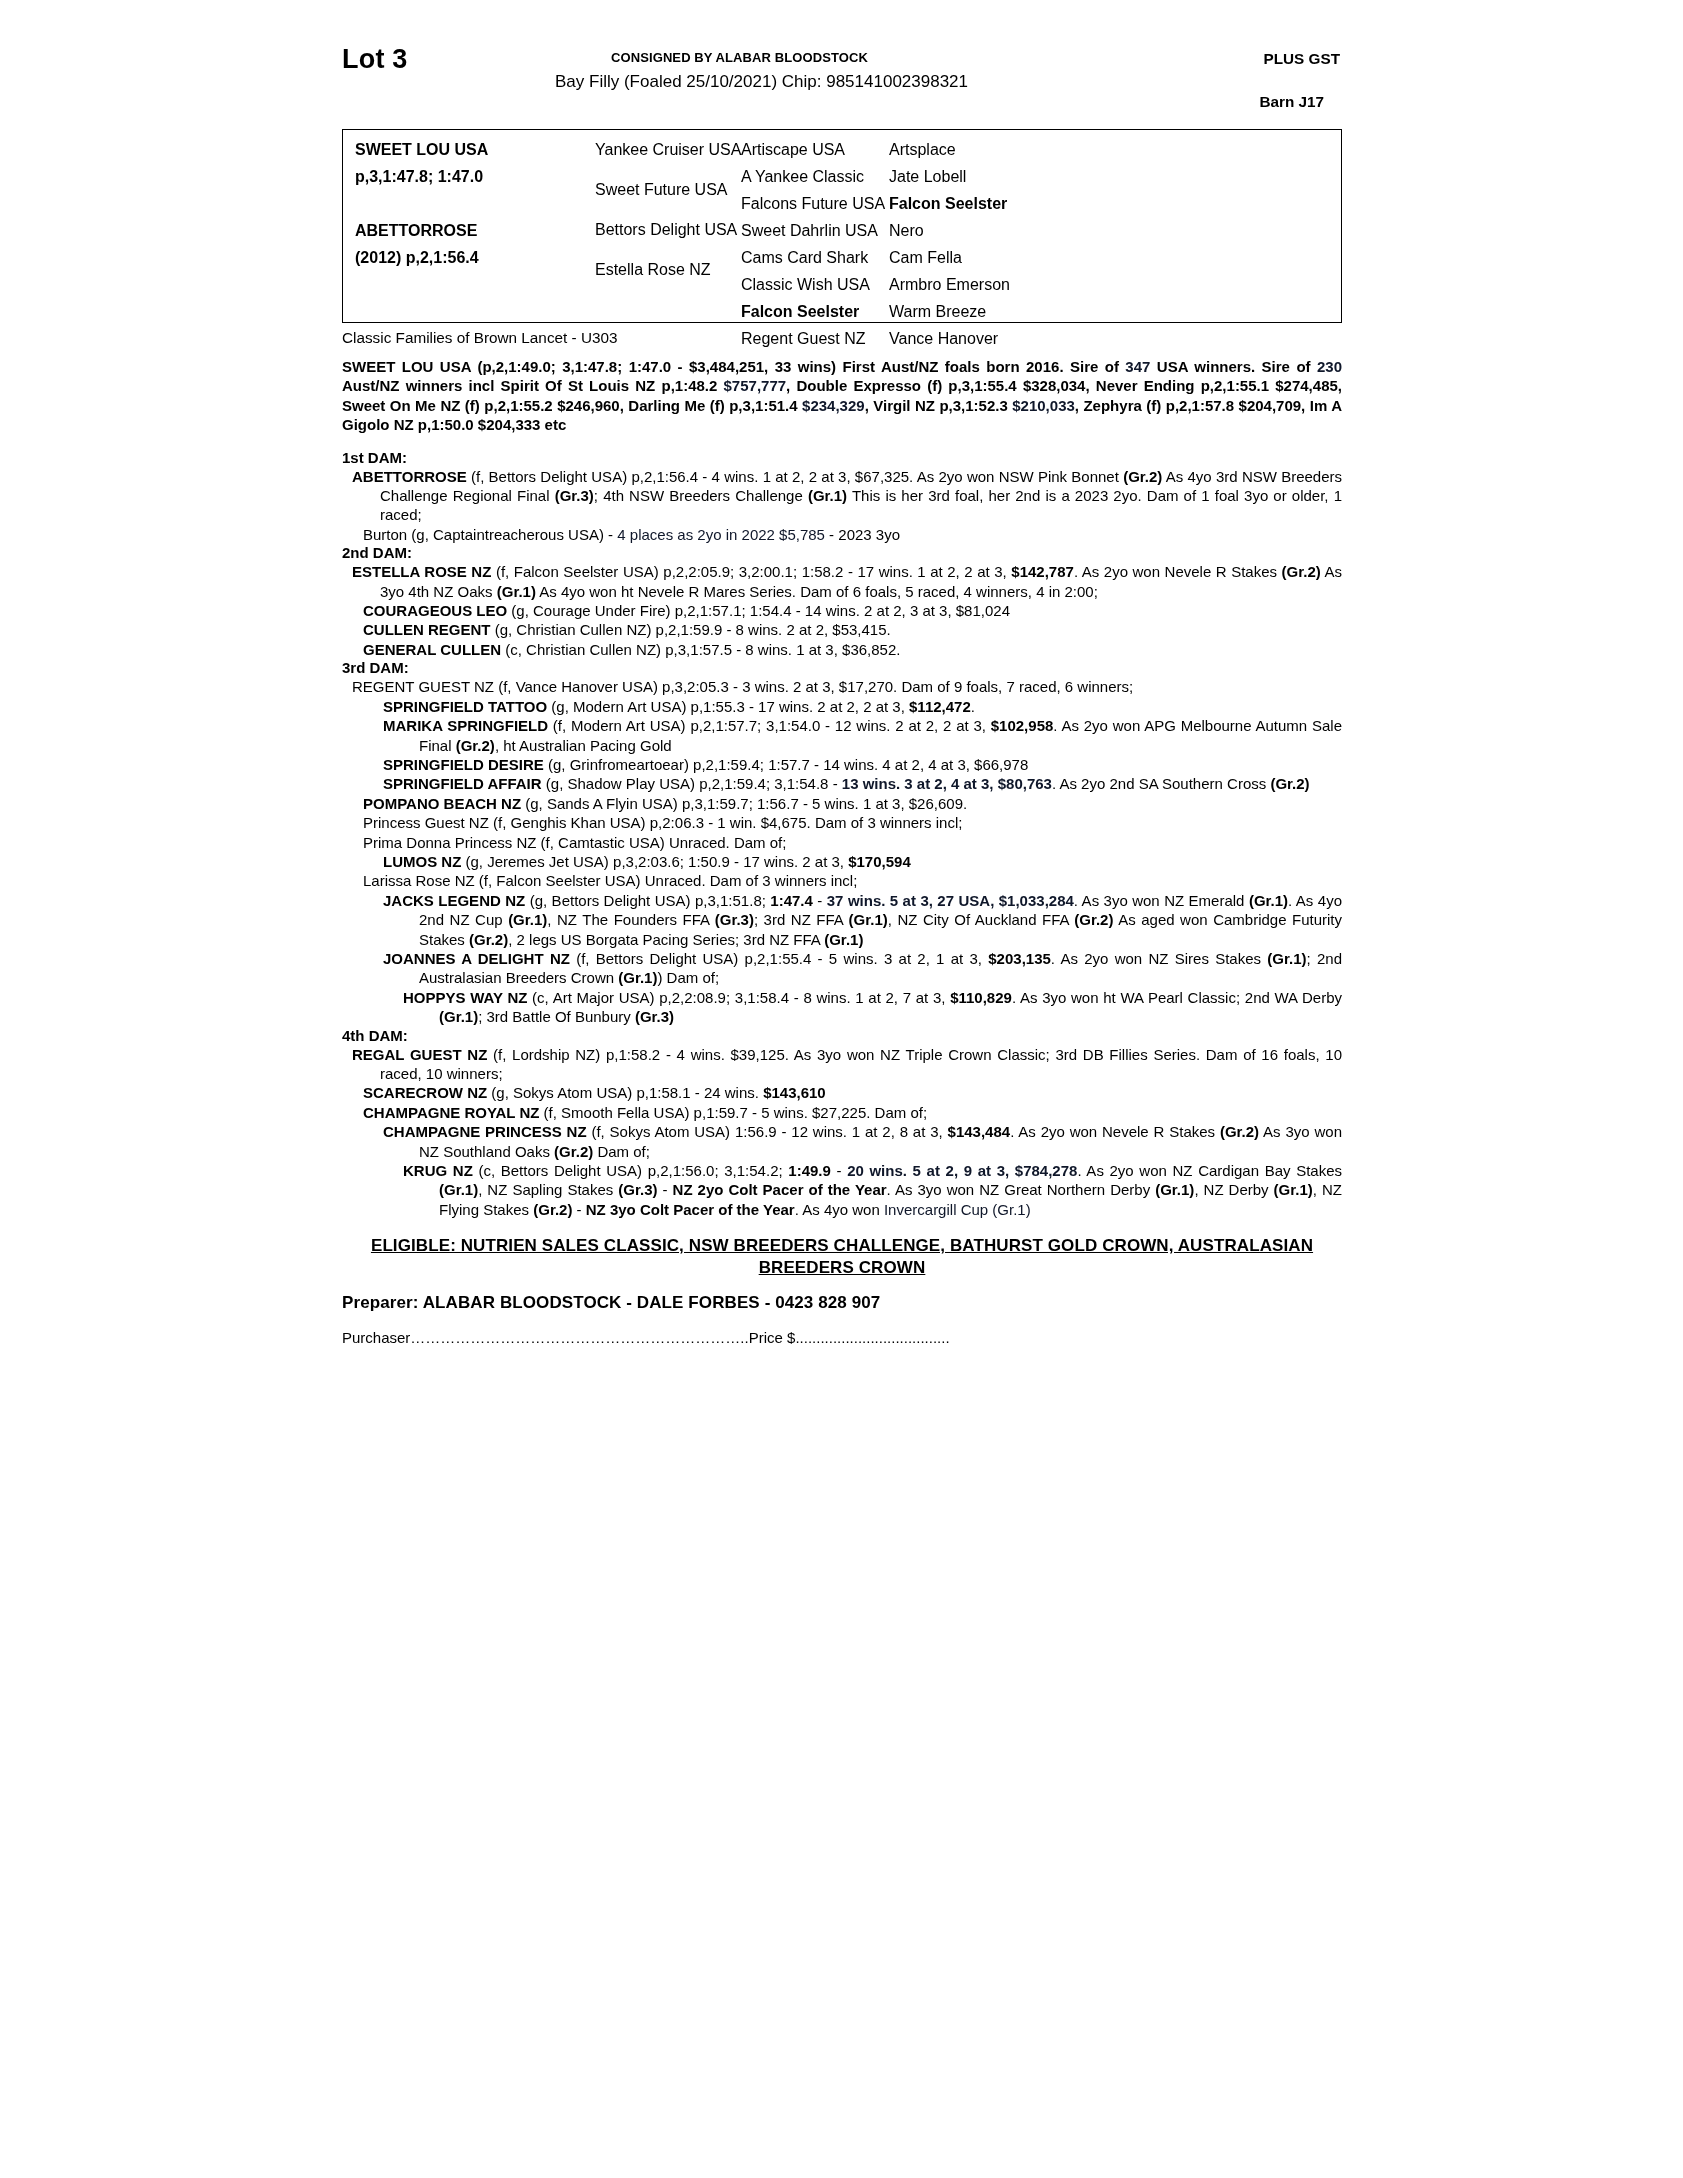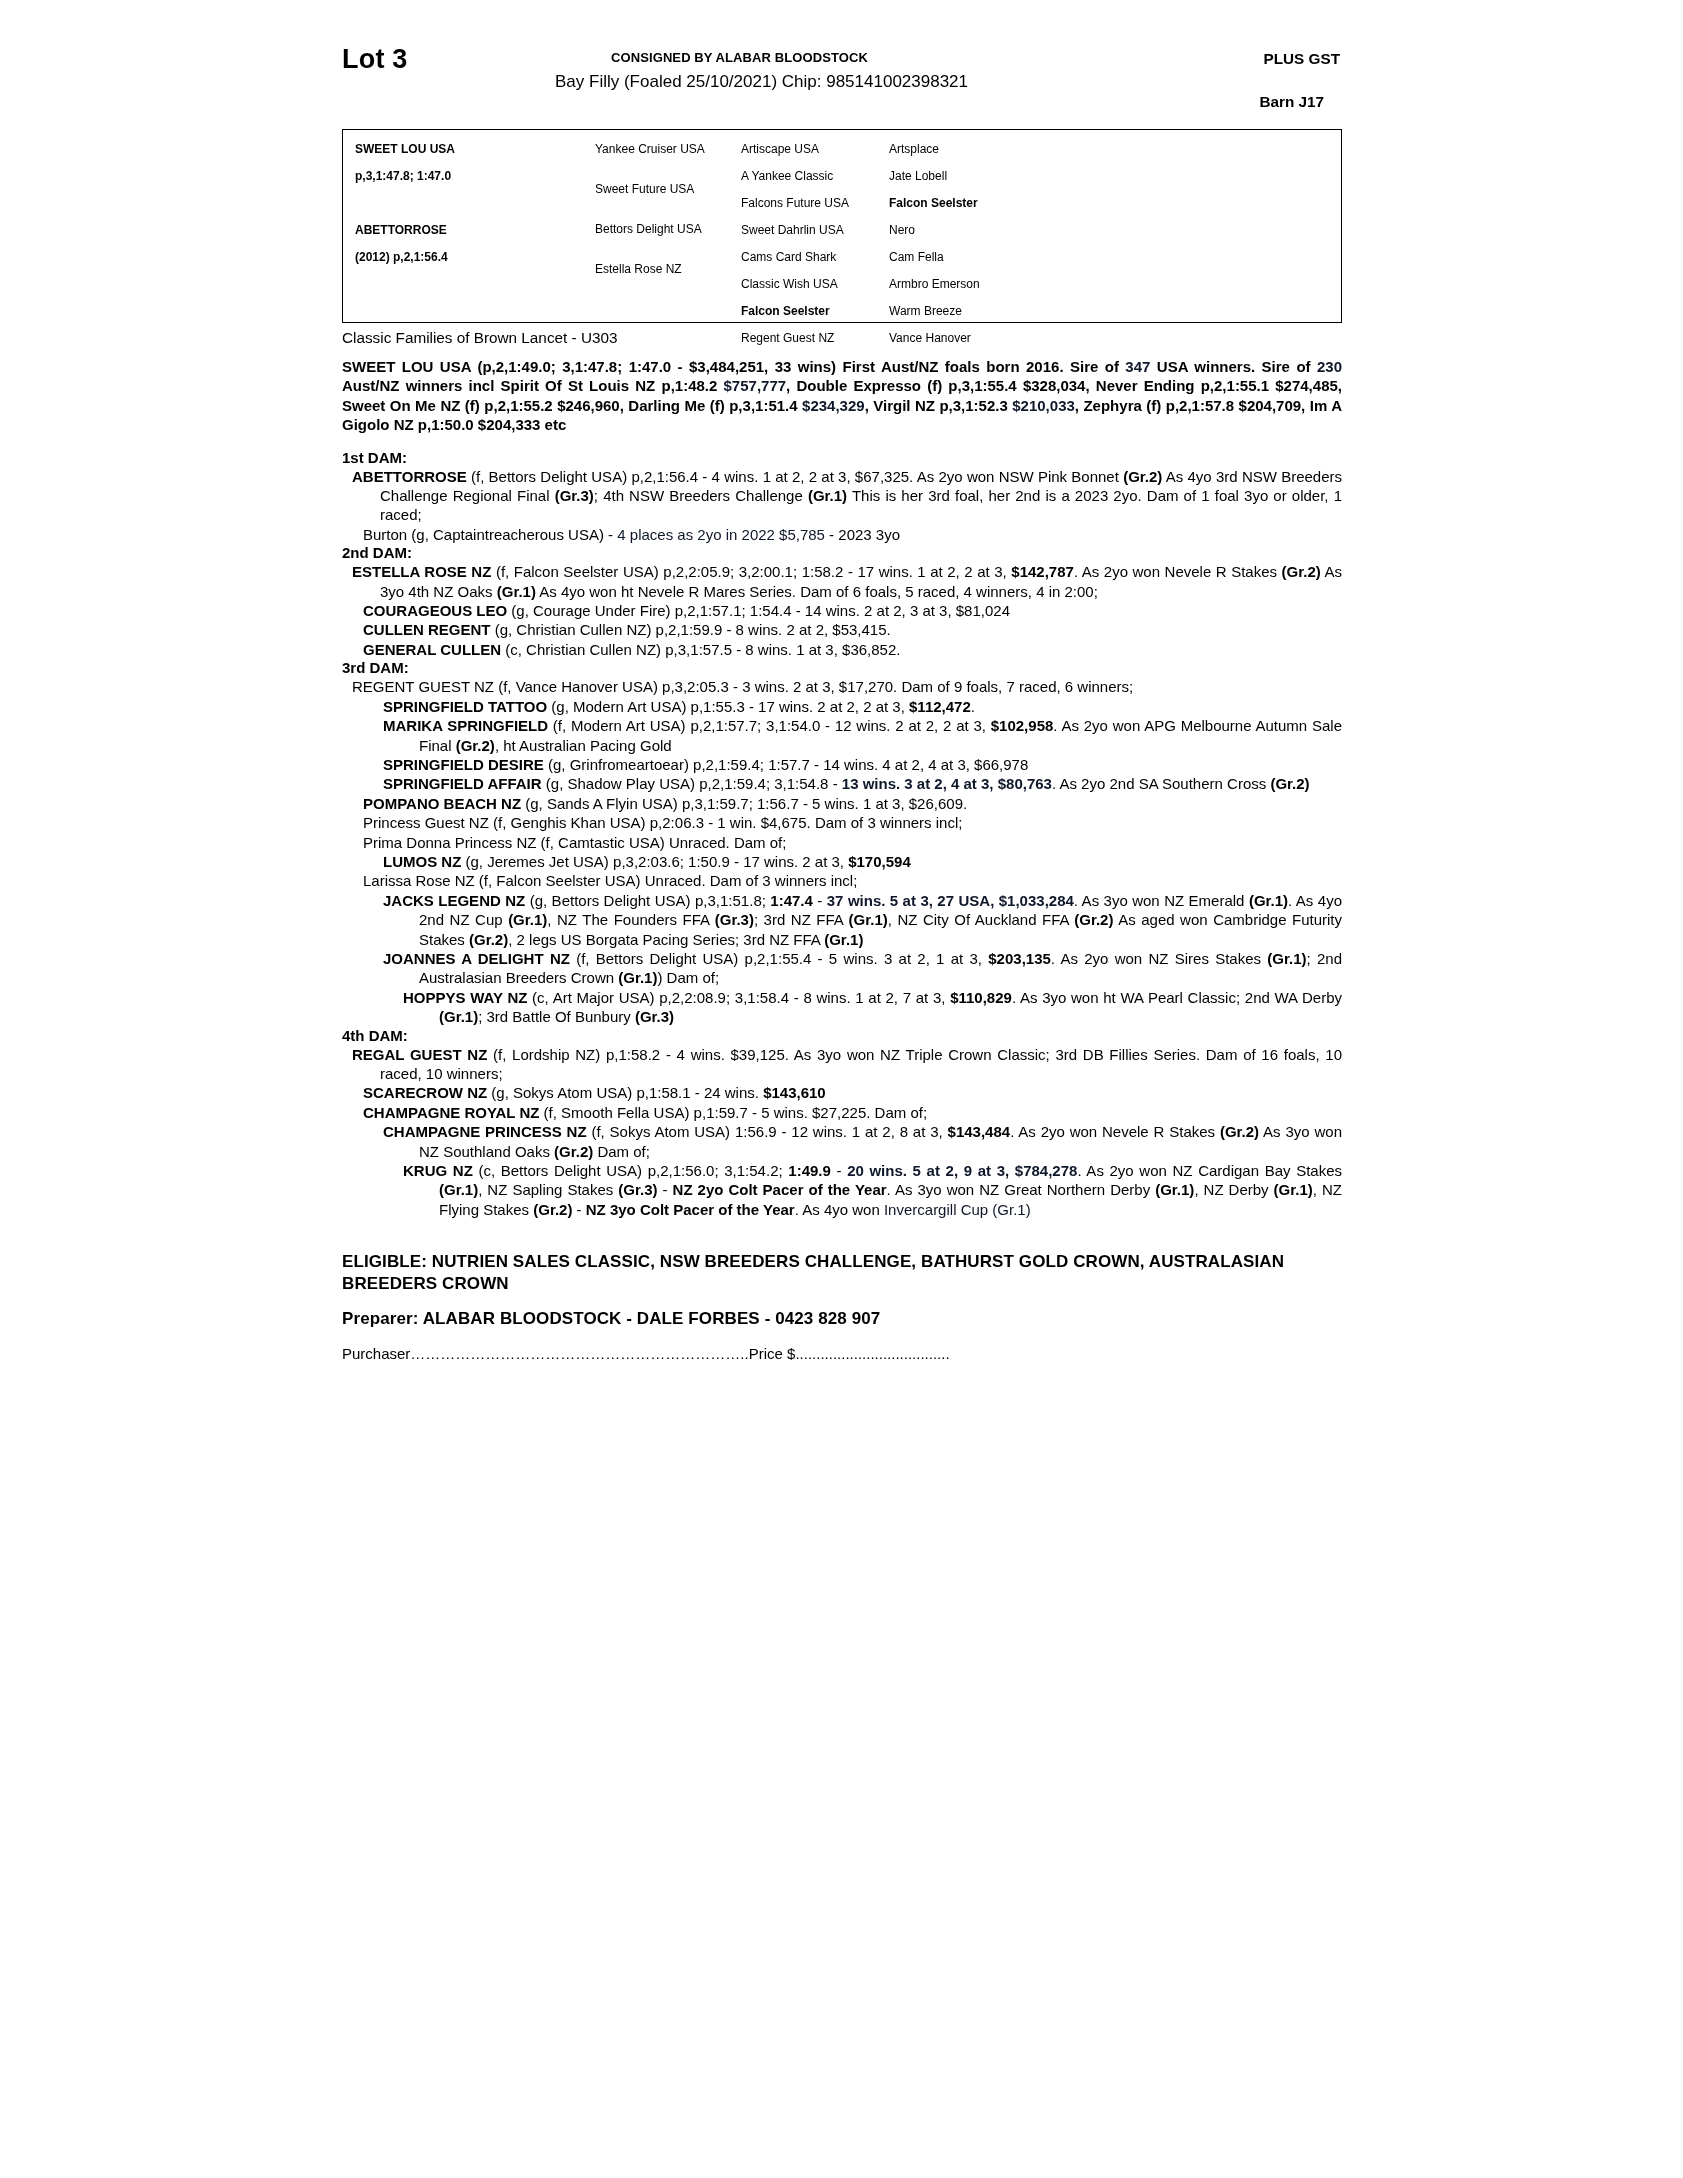--- a/index.html
+++ b/index.html
@@ -23,43 +23,44 @@
 
   
   .ped {
     border:1.6px solid #000;
     margin-top:4px;
     padding:6px 0 6px 0;
     height:194px;
     position:relative;
     box-sizing:border-box;
   }
-  .ped .col { position:absolute; font-size:12px; line-height:27px; }
+  .ped .col { position:absolute; font-size:16px; line-height:27px; }
   .c1 { left:12px; width:198px; }
   .c2 { left:212px; width:186px;margin-left:40px; }
   .c3 { left:398px; width:149px; }
   .c4 { left:546px; width:178px; }
   .b { font-weight:bold; }
 
   .famline { font-size:15.3px; margin-top:6px; margin-bottom:10px; }
 
   
   .para { font-size:15px; line-height:19.4px; text-align:justify; }
   .sire { font-weight:bold; margin-bottom:14px; }
   .red { color:#0f172a; }
   .damhdr { font-weight:bold; font-size:15px; margin:0 0 1px 0; }
   .hang1 { padding-left:38px; text-indent:-28px; }
   .hang2 { padding-left:57px; text-indent:-36px; }
   .hang3 { padding-left:77px; text-indent:-36px; }
   .block { margin-bottom:0px; }
 
   .eligible {
-    font-size:17px; font-weight:bold; 
-    line-height:22px; margin-top:32px; margin-bottom:14px;
+    font-size:17px; font-weight:bold; text-align:center;
+    line-height:22px; margin-top:16px; margin-bottom:14px;
     letter-spacing:0.1px;
+    text-decoration:underline;
   }
   .preparer { font-size:17px; font-weight:bold; margin-bottom:16px; letter-spacing:0.1px; }
   .purchaser { font-size:15px; }
 </style>
 </head>
 <body>
 
 <div class="page">
  <div class="sheet">
 

